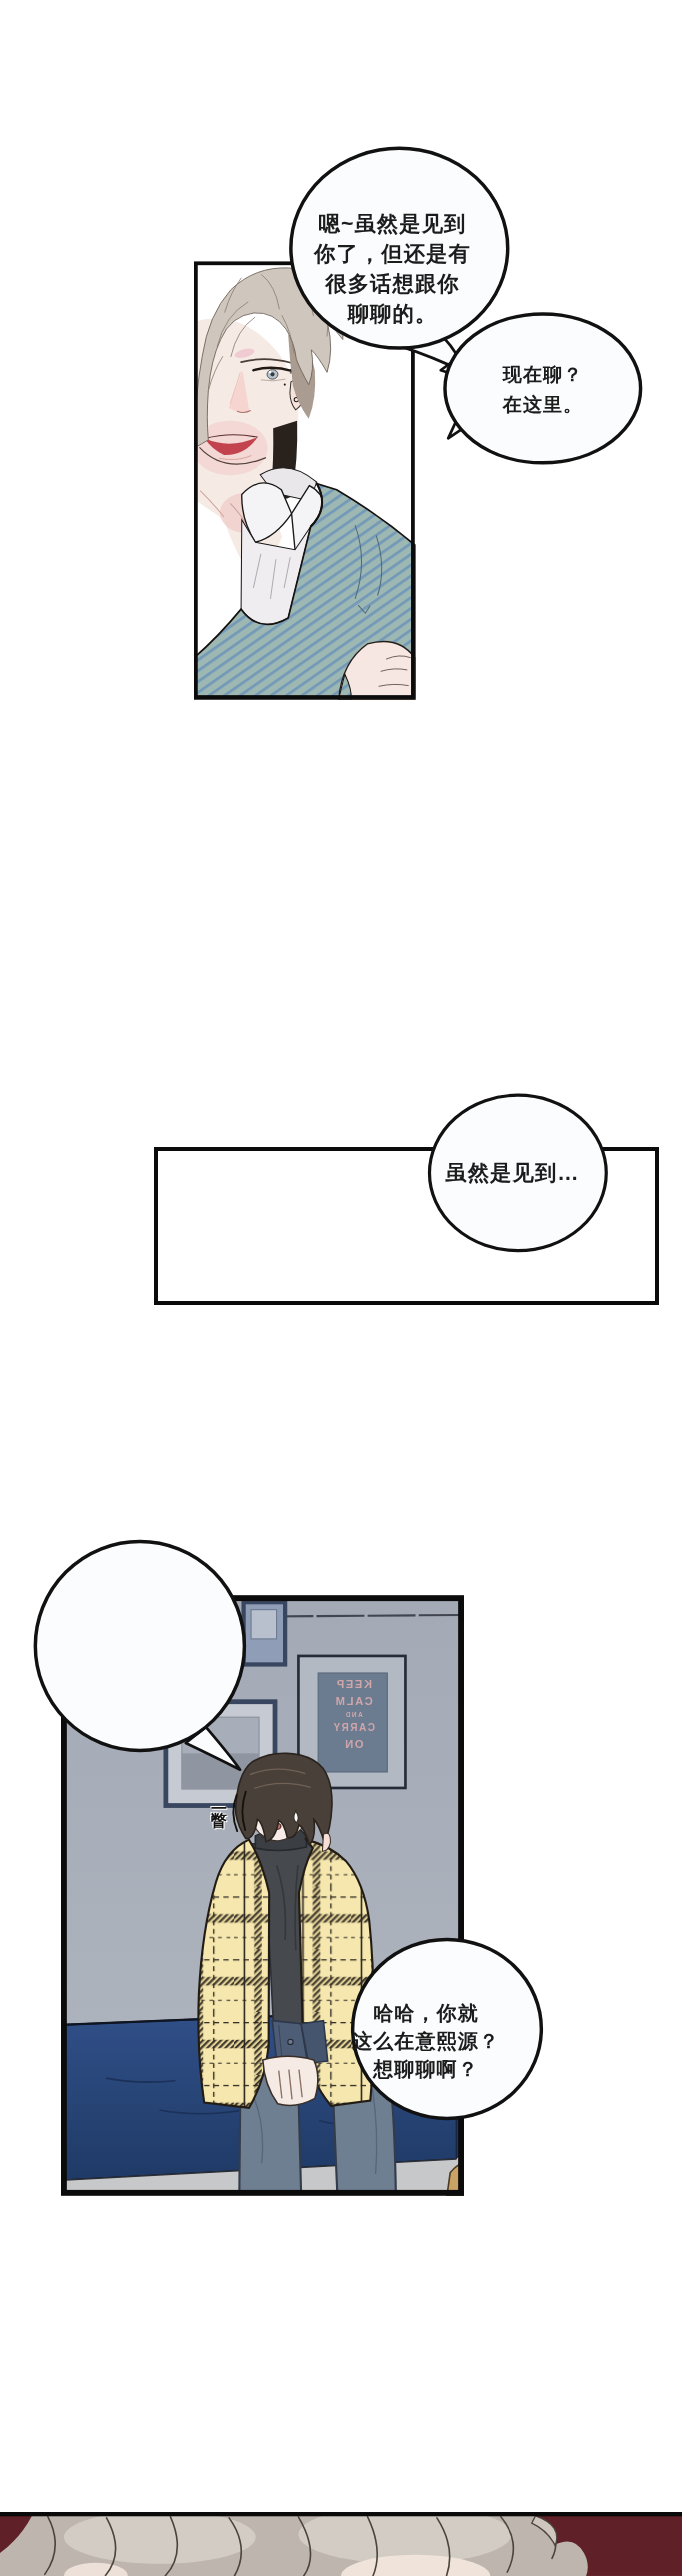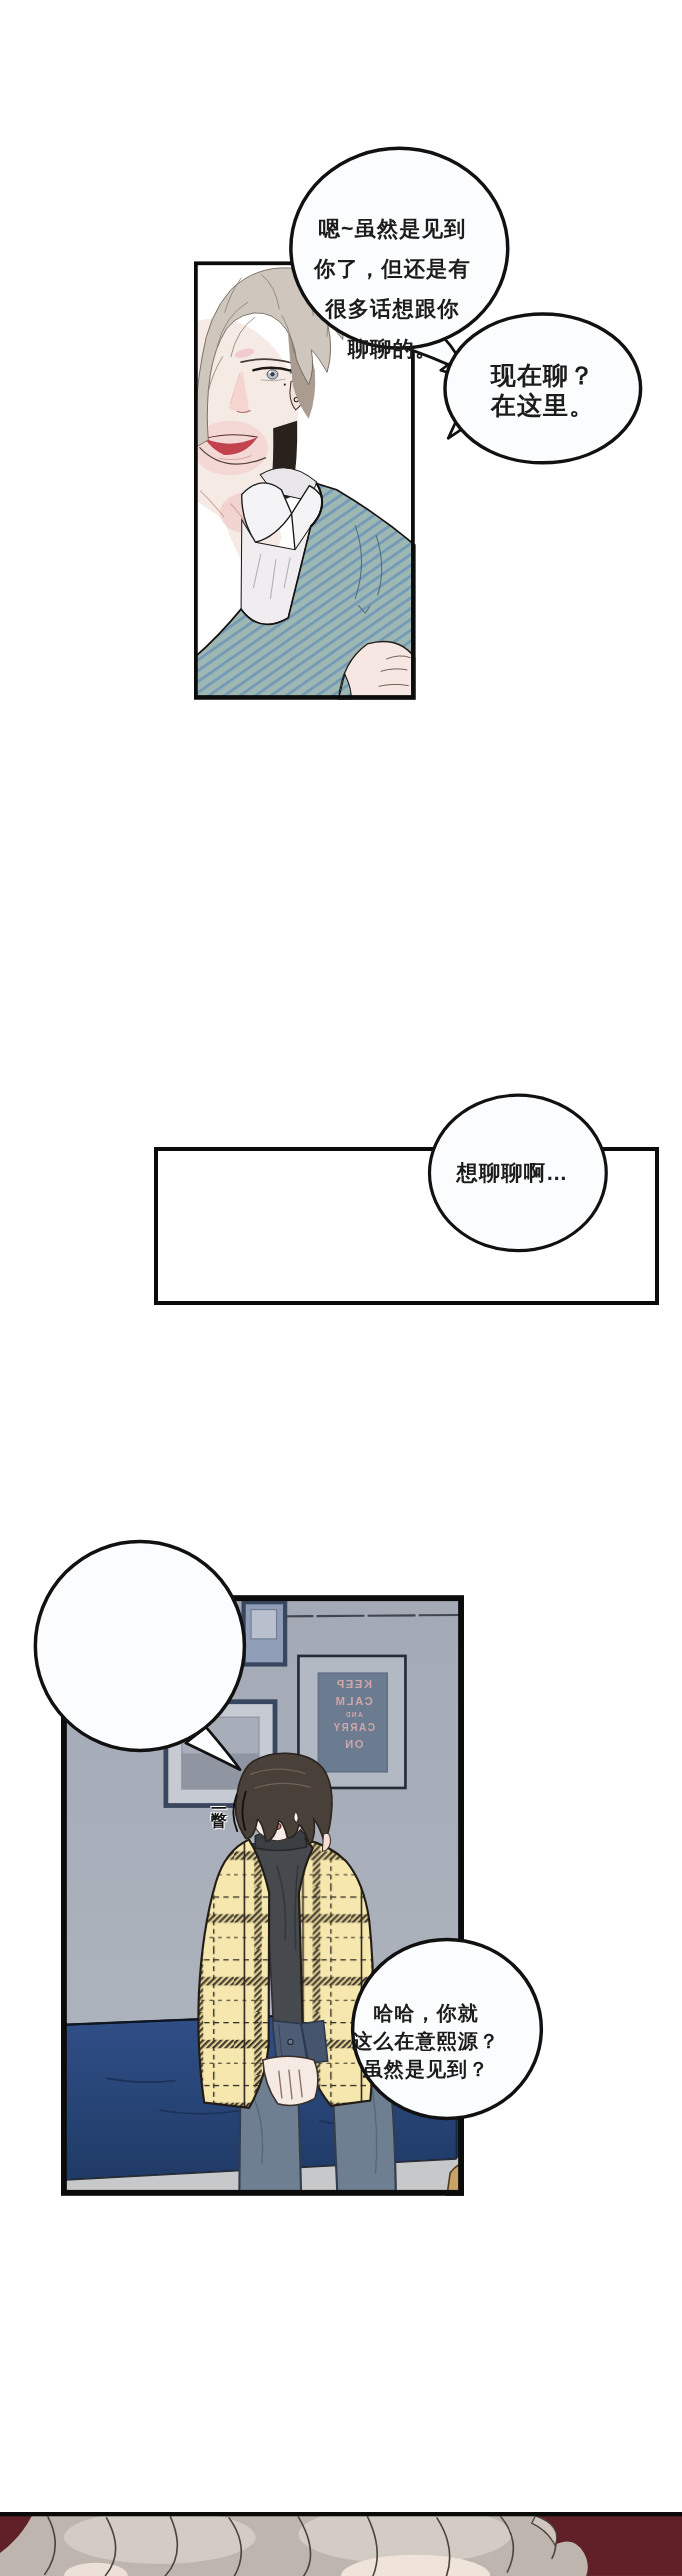--- a/index.html
+++ b/index.html
@@ -239,43 +239,43 @@
       <path d="M1020 4730 Q1056 4760 1036 4800"></path>
     </g>
     <path d="M1005 4720 Q1056 4738 1042 4776 Q1028 4748 998 4734 Z" fill="#cfc7bf" stroke="#4a443d" stroke-width="2.5"></path>
     <rect x="0" y="4713" width="1280" height="8" fill="#0a0a0a"></rect>
   </svg>
 
   <svg class="bubble-svg" style="left:285px;top:144px;" width="235" height="235" viewBox="534 270 440 440" xmlns="http://www.w3.org/2000/svg">
     <path d="M772 592 Q842 622 872 698 Q810 668 748 648 Z" fill="#fbfcfd" stroke="#111" stroke-width="5" stroke-linejoin="round"></path>
     <ellipse cx="748" cy="465" rx="203" ry="187" fill="#fbfcfd" stroke="#111" stroke-width="6.5"></ellipse>
   </svg>
-  <div class="bubble-text" style="left:286px;top:209px;width:213px;font-size:21.3px;line-height:40px;">嗯~虽然是见到
+  <div class="bubble-text" style="left:286px;top:209px;width:213px;font-size:21.3px;line-height:30px;">嗯~虽然是见到
 你了，但还是有
 很多话想跟你
 聊聊的。</div>
 
   <svg class="bubble-svg" style="left:431px;top:298px;" width="214" height="168" viewBox="808 560 402 316" xmlns="http://www.w3.org/2000/svg">
     <path d="M918 628 L826 696 L890 716 L840 824 L932 762 Z" fill="#fbfcfd" stroke="#111" stroke-width="5" stroke-linejoin="round"></path>
     <ellipse cx="1018" cy="730" rx="184" ry="140" fill="#fbfcfd" stroke="#111" stroke-width="6.5"></ellipse>
   </svg>
-  <div class="bubble-text" style="left:447px;top:360px;width:192px;font-size:25px;line-height:30px;">现在聊？
+  <div class="bubble-text" style="left:447px;top:360px;width:192px;font-size:19px;line-height:30px;">现在聊？
 在这里。</div>
 
   <svg class="bubble-svg" style="left:425px;top:1092px;" width="190" height="164" viewBox="798 2048 356 308" xmlns="http://www.w3.org/2000/svg">
     <ellipse cx="972" cy="2200" rx="166" ry="146" fill="#fbfcfd" stroke="#111" stroke-width="6"></ellipse>
   </svg>
-  <div class="bubble-text" style="left:422px;top:1158px;width:181px;font-size:21.3px;line-height:30px;">想聊聊啊…</div>
+  <div class="bubble-text" style="left:422px;top:1158px;width:181px;font-size:21.3px;line-height:30px;">虽然是见到…</div>
 
   <svg class="bubble-svg" style="left:30px;top:1537px;" width="224" height="235" viewBox="56 2884 420 440" xmlns="http://www.w3.org/2000/svg">
     <path d="M386 3240 Q432 3294 450 3320 Q394 3292 348 3270 Z" fill="#fbfcfd" stroke="#111" stroke-width="5" stroke-linejoin="round"></path>
     <circle cx="262" cy="3088" r="196" fill="#fbfcfd" stroke="#111" stroke-width="6.5"></circle>
   </svg>
 
   <svg class="bubble-svg" style="left:350px;top:1935px;" width="194" height="190" viewBox="656 3630 364 356" xmlns="http://www.w3.org/2000/svg">
     <ellipse cx="838" cy="3806" rx="177" ry="168" fill="#fbfcfd" stroke="#111" stroke-width="6.5"></ellipse>
   </svg>
   <div class="bubble-text" style="left:329px;top:1999px;width:194px;font-size:20px;line-height:28px;">哈哈，你就
 这么在意熙源？
-虽然是见到？</div>
+想聊聊啊？</div>
 
 </div>
 
 
 </body></html>

